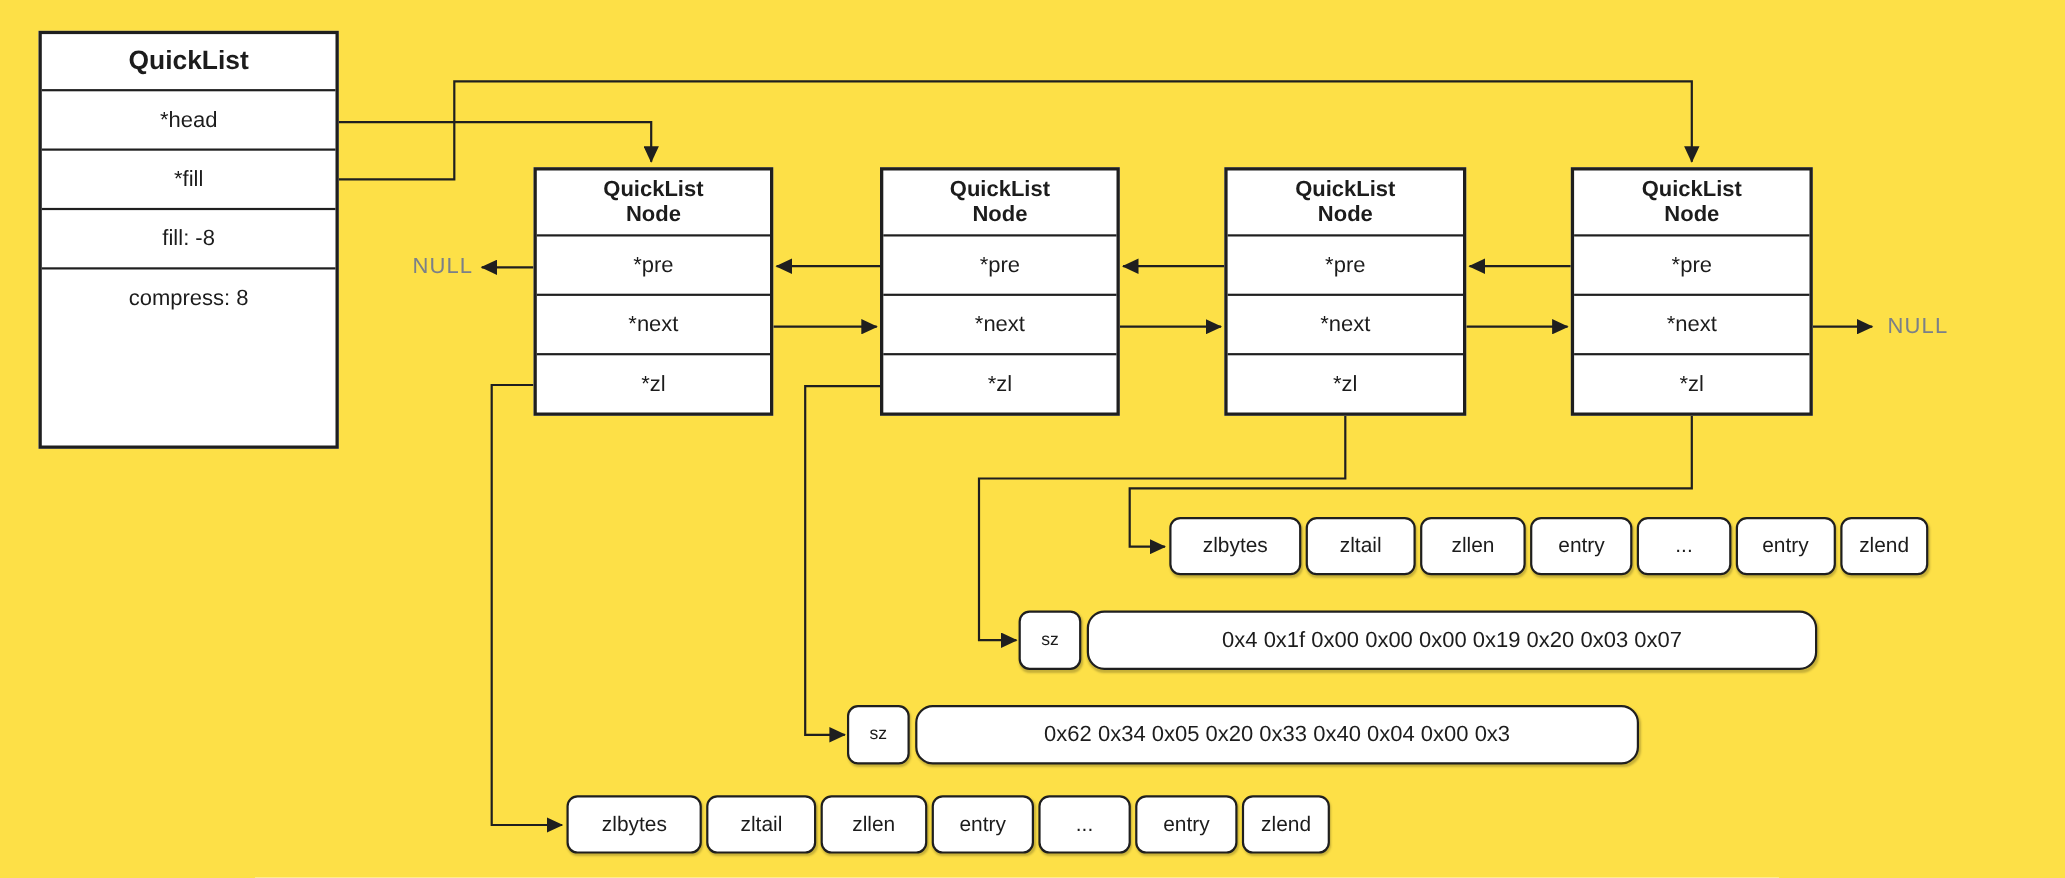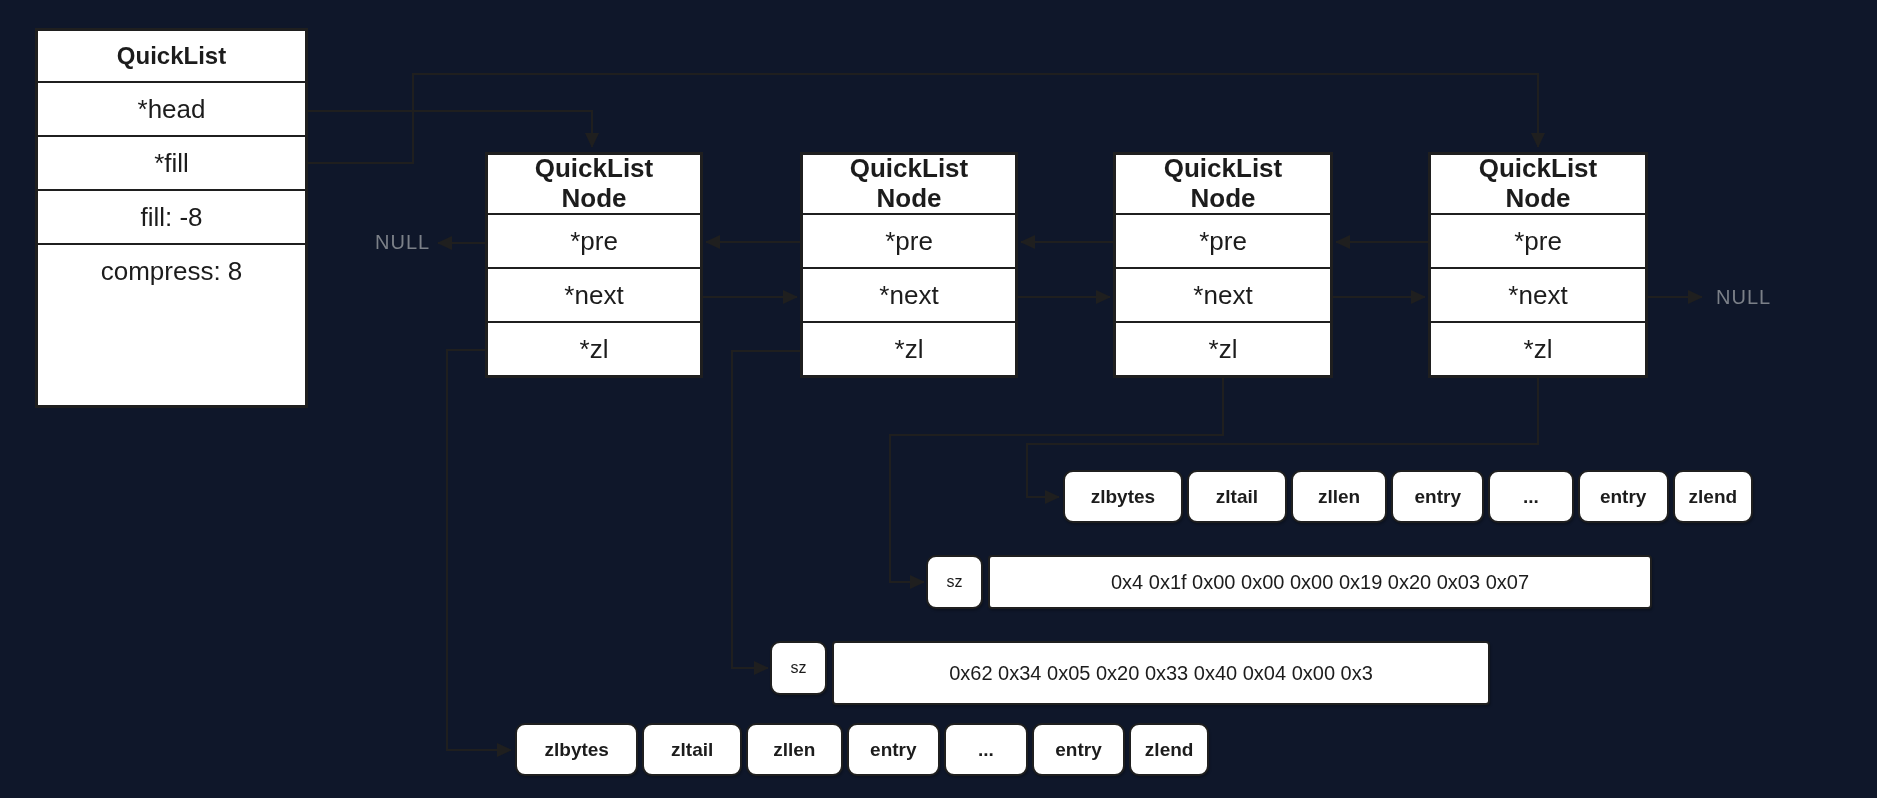--- a/index.html
+++ b/index.html
@@ -1,50 +1,50 @@
 <!DOCTYPE html>
 <html><head>
 <meta charset="utf-8">
 <style>
   html,body{margin:0;padding:0;background:#ffffff;}
   .stage{
-    position:relative;width:1877px;height:798px;background:#0f172a;
+    position:relative;width:1877px;height:798px;background:#fde047;
     font-family:"Liberation Sans",sans-serif;color:#1c1c1c;overflow:hidden;
   }
   svg.wires{position:absolute;left:0;top:0;width:1877px;height:798px;pointer-events:none;}
   .struct{
     position:absolute;border:3px solid #1f1f1f;background:#ffffff;
     box-sizing:border-box;display:flex;flex-direction:column;
   }
   .struct .row{
     border-top:2px solid #1f1f1f;display:flex;align-items:center;justify-content:center;
-    font-size:26px;box-sizing:border-box;flex:0 0 auto;
+    font-size:20px;box-sizing:border-box;flex:0 0 auto;
   }
   .struct .row.first{border-top:none;}
   .struct .hdr{font-weight:bold;font-size:24px;}
   .node-hdr{
     display:flex;flex-direction:column;align-items:center;justify-content:center;
     font-weight:bold;font-size:23px;line-height:1.15;
   }
   .nullLabel{
     position:absolute;font-size:20px;color:#7b8088;letter-spacing:1px;
   }
-  .zrow{position:absolute;display:flex;gap:4px;box-sizing:border-box;font-weight:bold;}
+  .zrow{position:absolute;display:flex;gap:4px;box-sizing:border-box;}
   .zcell{
     border:2px solid #1f1f1f;border-radius:10px;background:#fff;
     display:flex;align-items:center;justify-content:center;
     font-size:19px;box-sizing:border-box;height:100%;
     box-shadow:1px 2px 2px rgba(0,0,0,0.22);
   }
   .szbox{
     position:absolute;border:2px solid #1f1f1f;border-radius:10px;background:#fff;
     display:flex;align-items:center;justify-content:center;font-size:16px;
     box-sizing:border-box;box-shadow:1px 2px 2px rgba(0,0,0,0.22);
   }
-  .bytes{border-radius:4px;font-size:20px;}
+  .bytes{border-radius:16px;font-size:20px;}
 </style>
 </head>
 <body>
 
 <div class="stage">
 
   <svg class="wires" viewBox="0 0 1877 798">
     <defs>
       <marker id="arr" markerUnits="userSpaceOnUse" markerWidth="16" markerHeight="14" refX="14" refY="7" orient="auto">
         <path d="M0,0 L15,7 L0,14 Z" fill="#1f1f1f"></path>
@@ -132,21 +132,21 @@
   <div class="szbox" style="left:926px;top:555px;width:57px;height:54px;">
     <span>sz</span>
   </div>
   <div class="szbox bytes" style="left:988px;top:555px;width:664px;height:54px;">
     <span>0x4 0x1f 0x00 0x00 0x00 0x19 0x20 0x03 0x07</span>
   </div>
 
   <div class="szbox" style="left:770px;top:641px;width:57px;height:54px;">
     <span>sz</span>
   </div>
-  <div class="szbox bytes" style="left:832px;top:641px;width:658px;height:64px;">
+  <div class="szbox bytes" style="left:832px;top:641px;width:658px;height:54px;">
     <span>0x62 0x34 0x05 0x20 0x33 0x40 0x04 0x00 0x3</span>
   </div>
 
   <div class="zrow" style="left:515px;top:723px;width:694px;height:53px;">
     <div class="zcell" style="width:124px;">zlbytes</div>
     <div class="zcell" style="width:100px;">zltail</div>
     <div class="zcell" style="width:97px;">zllen</div>
     <div class="zcell" style="width:94px;">entry</div>
     <div class="zcell" style="width:84px;">...</div>
     <div class="zcell" style="width:94px;">entry</div>

